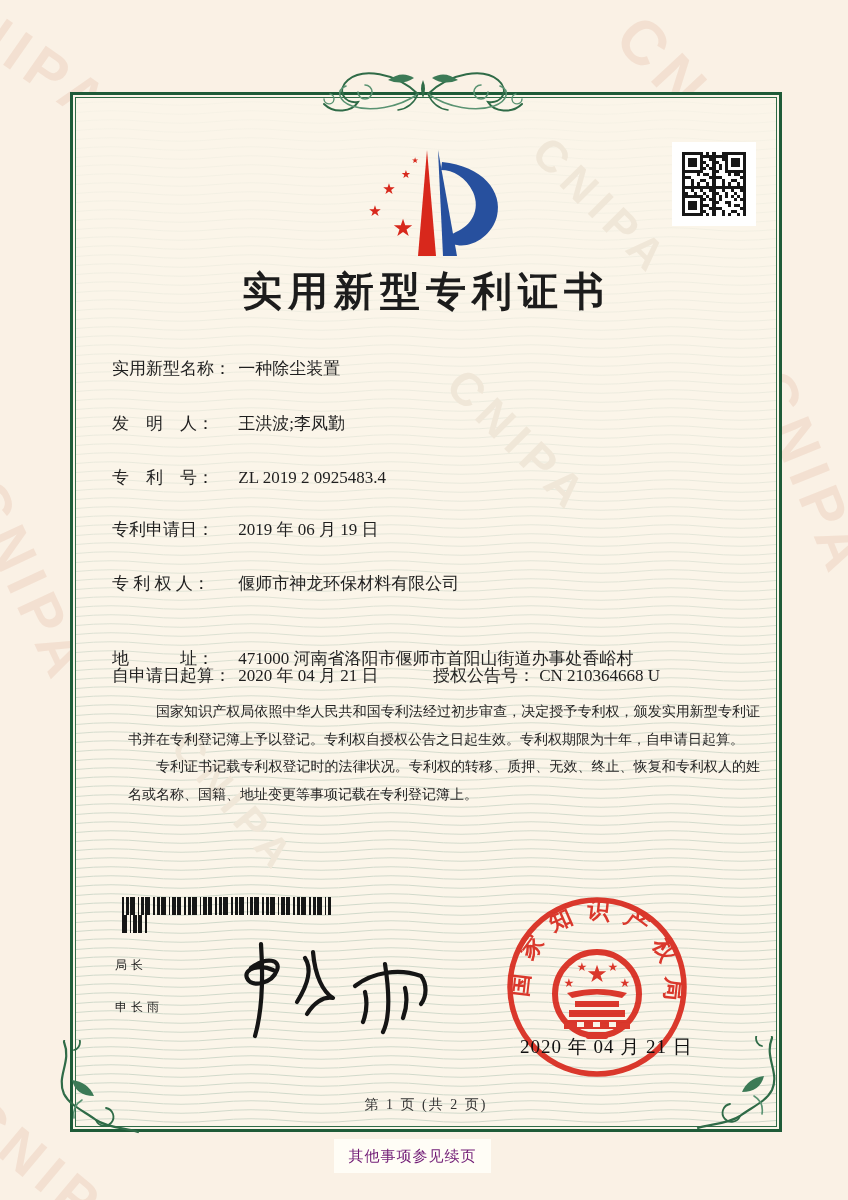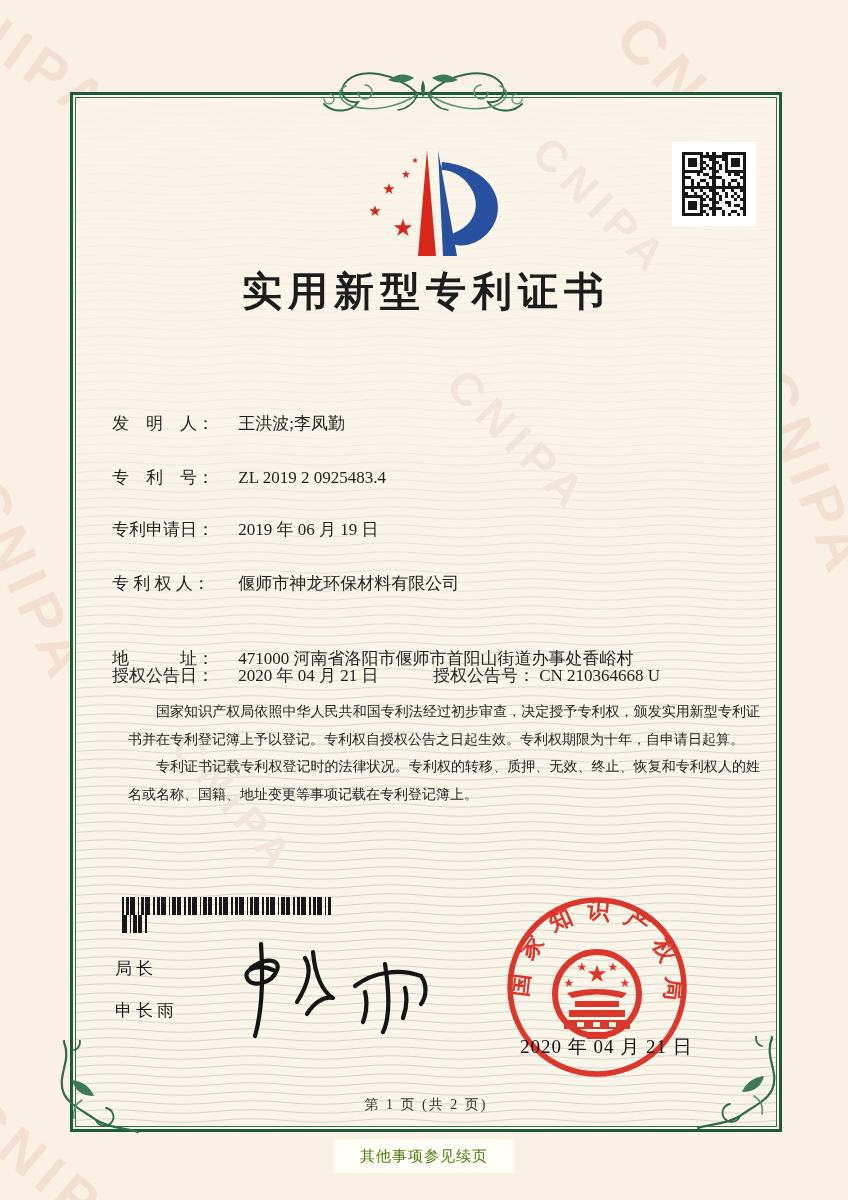--- a/index.html
+++ b/index.html
@@ -27,32 +27,32 @@
   .row{position:absolute;left:112px;width:640px;font-size:17px;color:#1f1f1f;}
   .lab{display:inline-block;width:122px;}
   .grant2{position:absolute;left:321px;top:0;}
   .body-text{position:absolute;left:112px;top:698px;width:632px;font-size:14px;
              line-height:27.5px;color:#242424;text-align:justify;margin-left:16px;}
   .body-text p{margin:0;text-indent:2em;}
 
   .barcode{position:absolute;left:122px;top:897px;width:218px;height:18px;font-size:0;}
   .barcode span{display:inline-block;height:100%;background:#161616;vertical-align:top;}
 
-  .signer{position:absolute;left:115px;font-size:17px;color:#1a1a1a;
+  .signer{position:absolute;left:115px;font-size:12px;color:#1a1a1a;
           font-family:"Liberation Sans","DejaVu Sans",sans-serif;letter-spacing:4px;}
   .signature{position:absolute;left:215px;top:934px;}
 
   .seal{position:absolute;left:503px;top:893px;}
   .seal-date{position:absolute;left:520px;top:1034px;width:180px;font-size:19px;
              color:#111;letter-spacing:1px;}
 
   .pagefoot{position:absolute;left:76px;top:1096px;width:700px;text-align:center;
             font-size:14px;color:#333;letter-spacing:2px;}
-  .note{position:absolute;left:334px;top:1139px;width:180px;height:34px;background:#fffdf6;
-        display:flex;align-items:center;justify-content:center;font-size:15px;color:#4d7c0f;
+  .note{position:absolute;left:334px;top:1139px;width:157px;height:34px;background:#fffdf6;
+        display:flex;align-items:center;justify-content:center;font-size:15px;color:#701a75;
         letter-spacing:1px;}
 
   .qr{position:absolute;left:672px;top:142px;width:84px;height:84px;background:#ffffff;
       display:flex;align-items:center;justify-content:center;}
   .logo{position:absolute;left:345px;top:140px;}
 </style>
 </head>
 <body>
 
 <div class="page">
@@ -376,20 +376,24 @@
         <rect x="10" y="20" width="1" height="1" fill="#171717"></rect>
         <rect x="13" y="20" width="1" height="1" fill="#171717"></rect>
         <rect x="15" y="20" width="1" height="1" fill="#171717"></rect>
         <rect x="18" y="20" width="1" height="1" fill="#171717"></rect>
         <rect x="20" y="20" width="1" height="1" fill="#171717"></rect>
       </svg>
   </div>
 
   <div class="title">实用新型专利证书</div>
 
+  <div class="row" style="top:357px">
+    <span class="lab">实用新型名称：</span>
+    <span class="val">一种除尘装置</span>
+  </div>
   <div class="row" style="top:412px">
     <span class="lab">发　明　人：</span>
     <span class="val">王洪波;李凤勤</span>
   </div>
   <div class="row" style="top:466px">
     <span class="lab">专　利　号：</span>
     <span class="val">ZL 2019 2 0925483.4</span>
   </div>
   <div class="row" style="top:518px">
     <span class="lab">专利申请日：</span>
@@ -398,21 +402,21 @@
   <div class="row" style="top:572px">
     <span class="lab">专 利 权 人：</span>
     <span class="val">偃师市神龙环保材料有限公司</span>
   </div>
   <div class="row" style="top:647px">
     <span class="lab">地　　　址：</span>
     <span class="val">471000 河南省洛阳市偃师市首阳山街道办事处香峪村</span>
   </div>
 
   <div class="row" style="top:664px">
-    <span class="lab">授权公告日：</span>
+    <span class="lab">自申请日起算：</span>
     <span>2020 年 04 月 21 日</span>
     <span class="grant2">
       <span>授权公告号：</span>
       <span>CN 210364668 U</span>
     </span>
   </div>
 
   <div class="body-text">
     <p>国家知识产权局依照中华人民共和国专利法经过初步审查，决定授予专利权，颁发实用新型专利证书并在专利登记簿上予以登记。专利权自授权公告之日起生效。专利权期限为十年，自申请日起算。</p>
     <p>专利证书记载专利权登记时的法律状况。专利权的转移、质押、无效、终止、恢复和专利权人的姓名或名称、国籍、地址变更等事项记载在专利登记簿上。</p>

